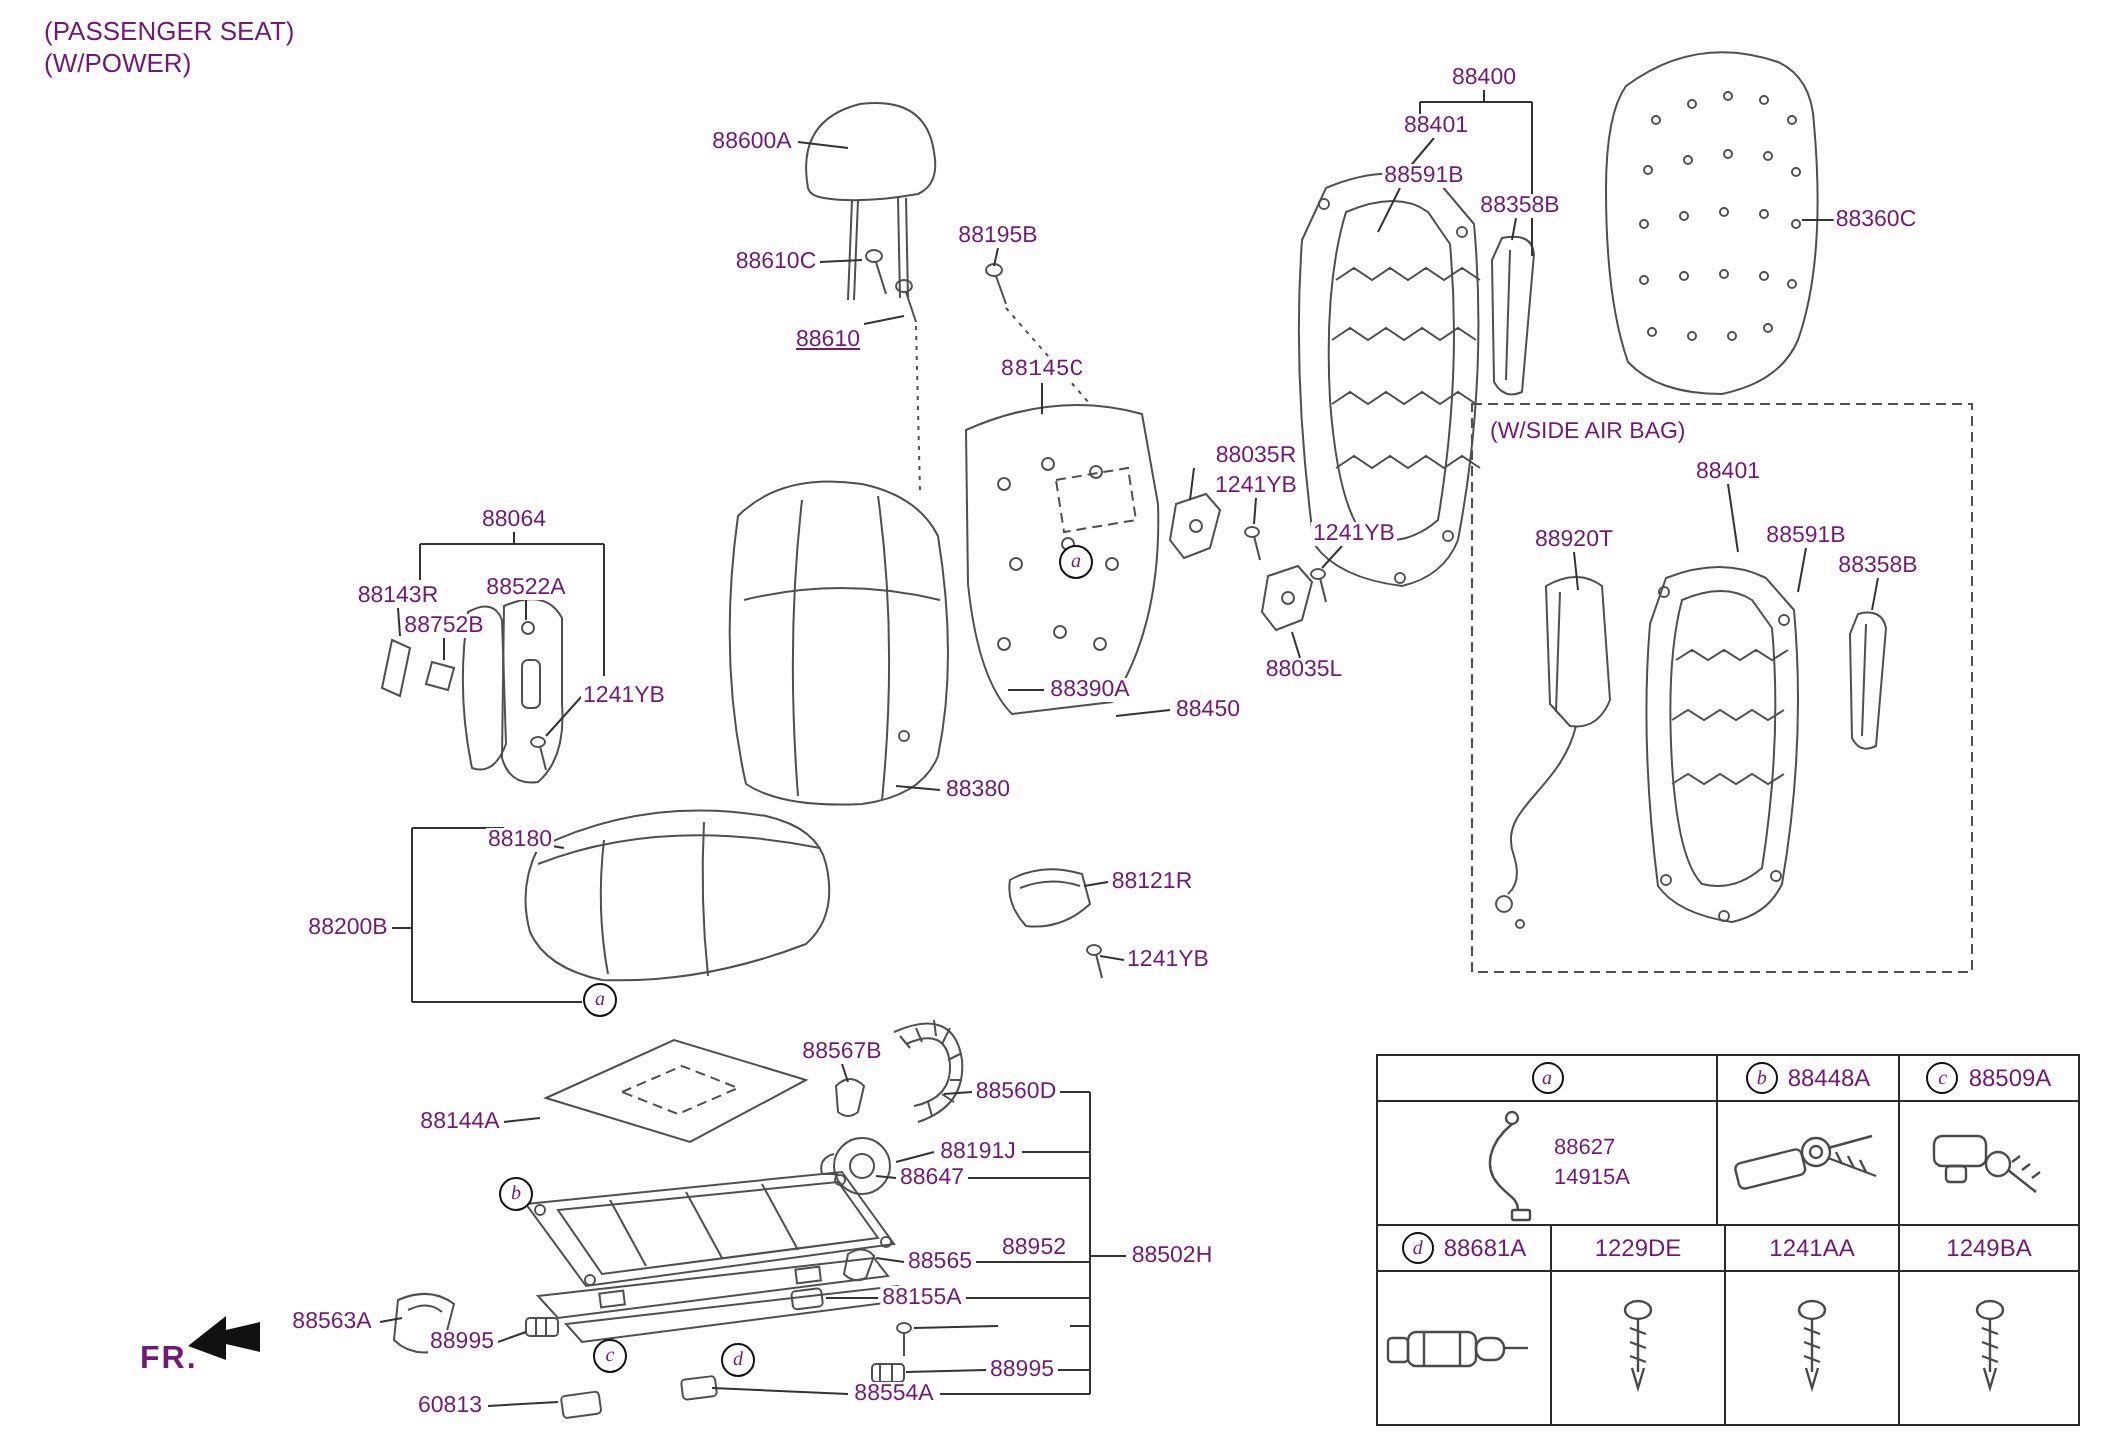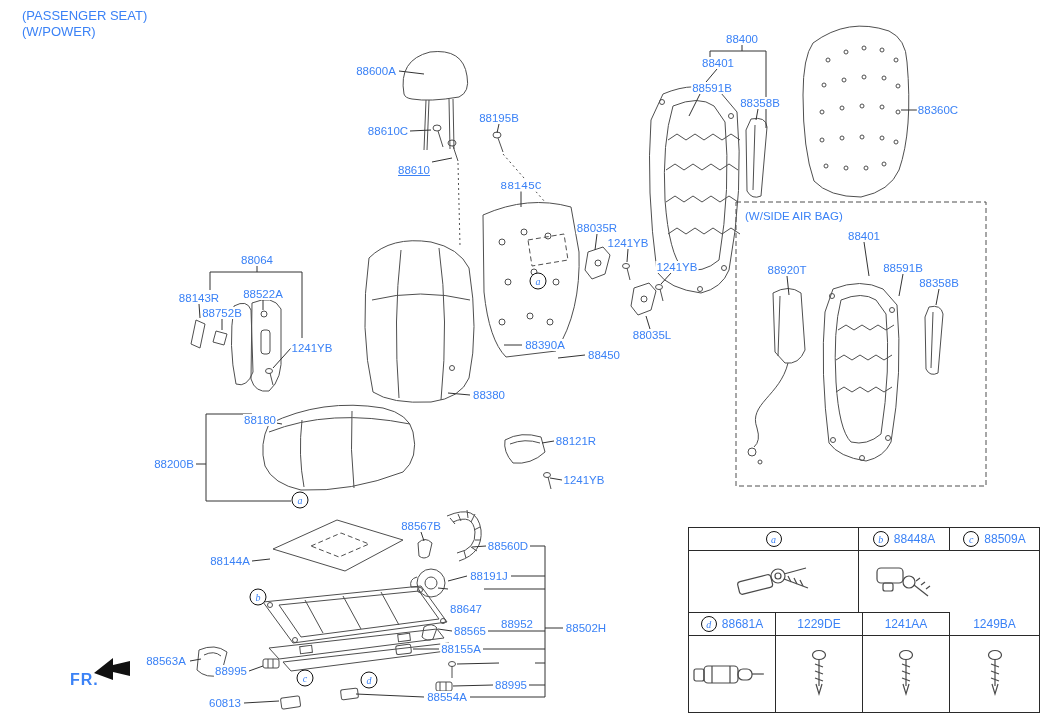--- a/index.html
+++ b/index.html
@@ -1,17 +1,17 @@
 <!DOCTYPE html>
 <html><head>
 <meta charset="utf-8">
 <style>
   html,body{margin:0;padding:0;background:#fff;}
   .stage{position:relative;width:1063px;height:727px;background:#ffffff;
-         font-family:"Liberation Sans",sans-serif;color:#3b82f6;overflow:hidden;}
+         font-family:"Liberation Sans",sans-serif;color:#701a75;overflow:hidden;}
   .art{position:absolute;left:0;top:0;}
   .art *{fill:none;stroke:#4f4f4f;stroke-width:1;}
   .art g{stroke:inherit;}
   .art .dashed{stroke-dasharray:5 3;}
   .art .dotted{stroke-dasharray:2 3;}
   .art .filled{fill:#111;stroke:none;}
   #leader-lines line{stroke:#333;stroke-width:1;}
   .hdr{position:absolute;left:22px;top:8px;font-size:13px;line-height:16px;}
   .plabel{position:absolute;transform:translate(-50%,-50%);font-size:11.5px;
           white-space:nowrap;background:#fff;padding:0 1px;}
@@ -366,21 +366,21 @@
       <div class="plabel" style="left: 376px; top: 71px;">88600A</div>
       <div class="plabel" style="left: 388px; top: 131px;">88610C</div>
       <div class="plabel" style="left: 414px; top: 170px; text-decoration: underline;">88610</div>
       <div class="plabel" style="left: 499px; top: 118px;">88195B</div>
       <div class="plabel" style="left: 742px; top: 39px;">88400</div>
       <div class="plabel" style="left: 718px; top: 63px;">88401</div>
       <div class="plabel" style="left: 712px; top: 88px;">88591B</div>
       <div class="plabel" style="left: 760px; top: 103px;">88358B</div>
       <div class="plabel" style="left: 938px; top: 110px;">88360C</div>
       <div class="plabel" style="left: 521px; top: 185px; font-family: Liberation Mono, monospace;">88145C</div>
-      <div class="plabel" style="left: 597px; top: 228px;">88035R</div>
+      <div class="plabel" style="left: 628px; top: 228px;">88035R</div>
       <div class="plabel" style="left: 628px; top: 243px;">1241YB</div>
       <div class="plabel" style="left: 677px; top: 267px;">1241YB</div>
       <div class="plabel" style="left: 257px; top: 260px;">88064</div>
       <div class="plabel" style="left: 199px; top: 298px;">88143R</div>
       <div class="plabel" style="left: 263px; top: 294px;">88522A</div>
       <div class="plabel" style="left: 222px; top: 313px;">88752B</div>
       <div class="plabel" style="left: 312px; top: 348px;">1241YB</div>
       <div class="plabel" style="left: 545px; top: 345px;">88390A</div>
       <div class="plabel" style="left: 604px; top: 355px;">88450</div>
       <div class="plabel" style="left: 489px; top: 395px;">88380</div>
@@ -390,21 +390,21 @@
       <div class="plabel" style="left: 576px; top: 441px; text-align: center;">88121R</div>
       <div class="plabel" style="left: 584px; top: 480px;">1241YB</div>
       <div class="plabel" style="left: 864px; top: 236px;">88401</div>
       <div class="plabel" style="left: 787px; top: 270px;">88920T</div>
       <div class="plabel" style="left: 903px; top: 268px;">88591B</div>
       <div class="plabel" style="left: 939px; top: 283px;">88358B</div>
       <div class="plabel" style="left: 421px; top: 526px;">88567B</div>
       <div class="plabel" style="left: 230px; top: 561px;">88144A</div>
       <div class="plabel" style="left: 508px; top: 546px;">88560D</div>
       <div class="plabel" style="left: 489px; top: 576px;">88191J</div>
-      <div class="plabel" style="left: 466px; top: 589px; margin-top: 20px;">88647</div>
+      <div class="plabel" style="left: 466px; top: 589px;">88647</div>
       <div class="plabel" style="left: 470px; top: 631px;">88565</div>
       <div class="plabel" style="left: 586px; top: 628px;">88502H</div>
       <div class="plabel" style="left: 461px; top: 649px;">88155A</div>
       <div class="plabel" style="left: 517px; top: 624px;">88952</div>
       <div class="plabel" style="left: 511px; top: 685px;">88995</div>
       <div class="plabel" style="left: 447px; top: 697px;">88554A</div>
       <div class="plabel" style="left: 166px; top: 661px;">88563A</div>
       <div class="plabel" style="left: 231px; top: 671px;">88995</div>
       <div class="plabel" style="left: 225px; top: 703px;">60813</div>
       <div class="callout-circle" style="left: 538px; top: 281px;">a</div>
@@ -423,20 +423,31 @@
         <span class="co">b</span>
         <span>88448A</span>
       </div>
       <div class="tcell">
         <span class="co">c</span>
         <span>88509A</span>
       </div>
     </div>
     <div class="trow sec-top row-body-top">
       <div class="tcell">
+        <svg class="icon" width="40" height="58" viewBox="0 0 40 58">
+          <circle cx="24" cy="6" r="3"></circle>
+          <path d="M24,9 C12,19 10,31 17,39 c5,6 10,7 10,13"></path>
+          <rect x="24" y="52" width="9" height="5" rx="1"></rect>
+        </svg>
+        <div class="wire-labels">
+          <div>88627</div>
+          <div>14915A</div>
+        </div>
+      </div>
+      <div class="tcell">
         <svg class="icon" width="84" height="56" viewBox="0 0 84 56">
           <rect x="6" y="24" width="34" height="13" rx="3" transform="rotate(-14 23 30)"></rect>
           <circle cx="46" cy="22" r="7"></circle>
             <circle cx="46" cy="22" r="3"></circle>
           <path d="M52,20 l22,-6"></path>
             <path d="M52,25 l24,9"></path>
           <path d="M56,22 l3,6 M62,24 l3,6 M68,26 l3,6"></path>
         </svg>
       </div>
       <div class="tcell">

